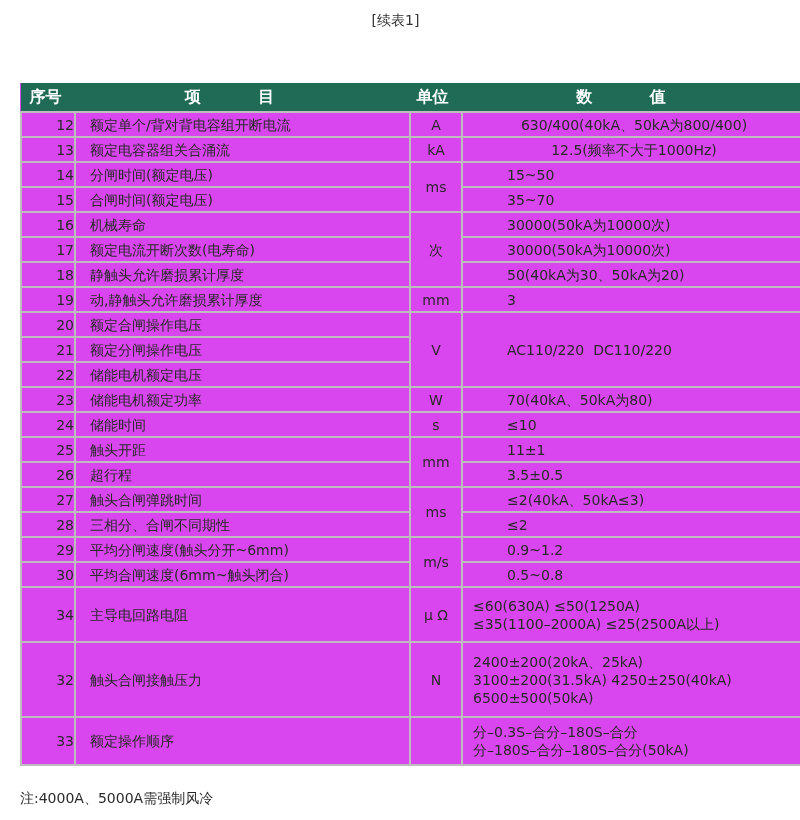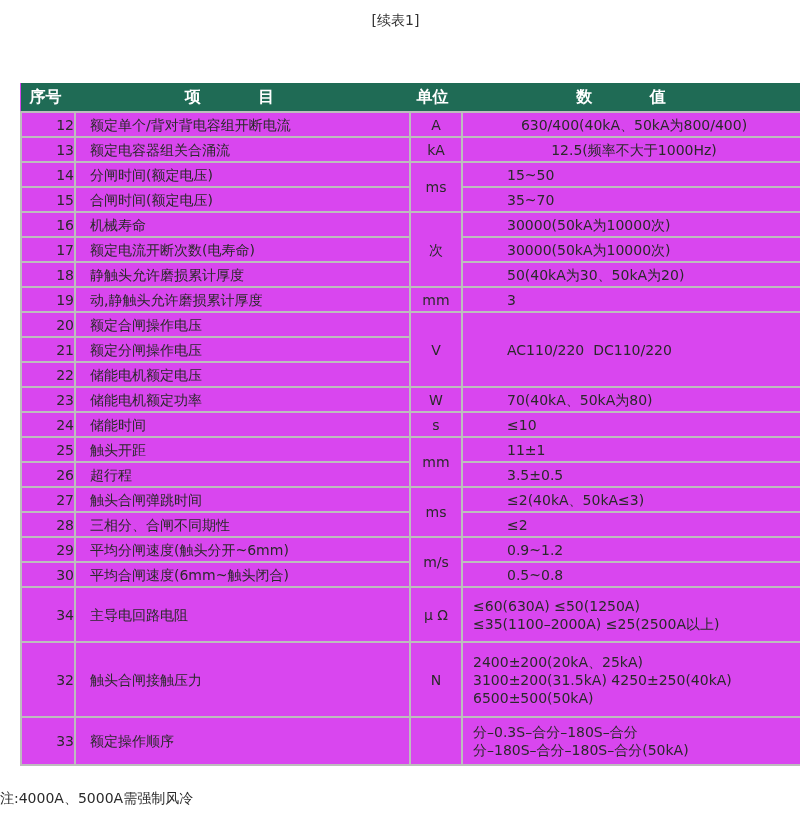--- a/index.html
+++ b/index.html
@@ -44,21 +44,21 @@
   td.no { text-align: right; font-size: 15px; }
   td.item { padding-left: 14px !important; border-radius: 10px; }
   td.unit { text-align: center; font-size: 15px; }
   td.val { padding-left: 44px !important; }
   td.val.center { text-align: center; padding-left: 0 !important; }
   td.val.tight { padding-left: 10px !important; }
   tr.tall31 td { height: 53px; }
   tr.tall32 td { height: 73px; }
   tr.tall33 td { height: 46px; padding-left: 21px; }
   .note {
-    position: absolute; top: 790px; left: 0;
+    position: absolute; top: 790px; left: 20px;
     font-size: 14px; color: #2a2a2a;
   }
   .line { display: block; }
 </style>
 </head>
 <body>
 
 <div class="caption">[续表1]</div>
 
 <table class="spec">

